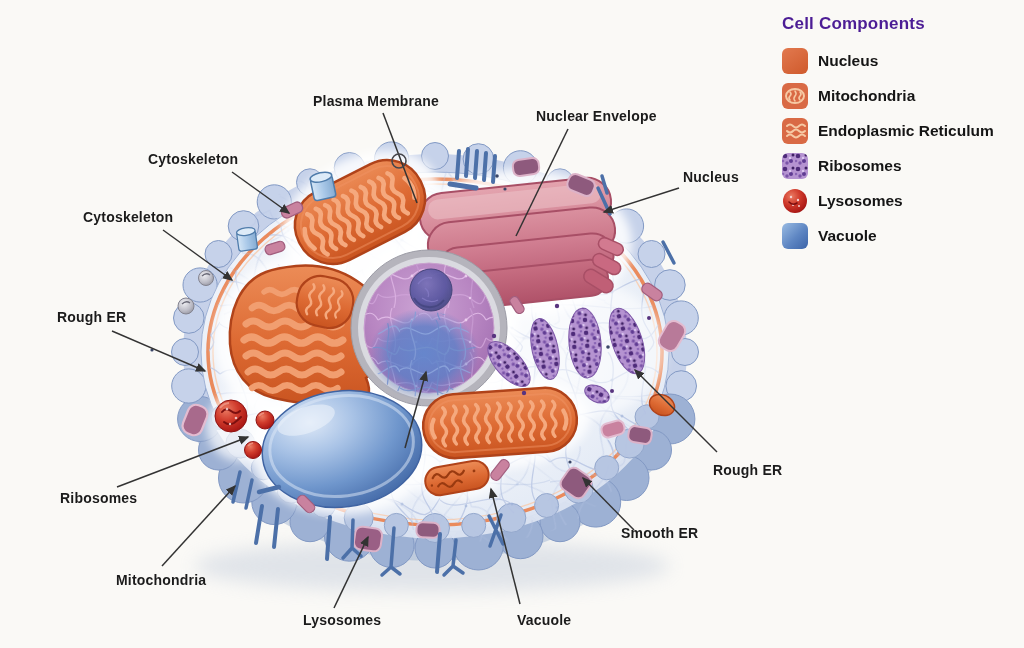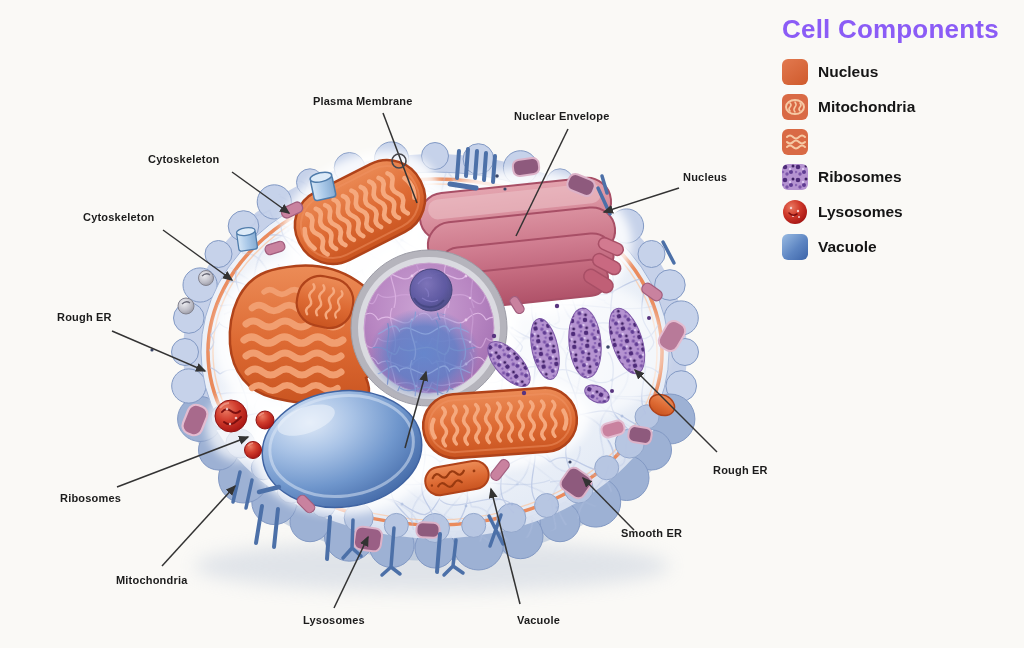--- a/index.html
+++ b/index.html
@@ -4,26 +4,26 @@
 <style>
   html,body{margin:0;padding:0;background:#e9e9e9;}
   .stage{
     position:relative;width:1024px;height:648px;overflow:hidden;
     background:#faf9f6;
     font-family:"Liberation Sans",sans-serif;
   }
   .stage svg.cell{position:absolute;left:0;top:0;}
   .dlabel{
     position:absolute;white-space:nowrap;
-    font-size:11px;font-weight:600;letter-spacing:.2px;color:#1b1b1b;
+    font-size:14px;font-weight:600;letter-spacing:.2px;color:#1b1b1b;
     line-height:18px;
   }
   .legend{position:absolute;left:782px;top:14px;width:235px;}
   .legend-title{
-    font-size:26px;font-weight:800;color:#8b5cf6;letter-spacing:.2px;
+    font-size:17px;font-weight:800;color:#4c1d95;letter-spacing:.2px;
     margin:0 0 14px 0;
   }
   .legend-items{display:flex;flex-direction:column;gap:9px;}
   .legend-row{display:flex;align-items:center;gap:10px;height:26px;}
   .swatch{width:26px;height:26px;border-radius:6px;flex:0 0 26px;}
   .swatch.nucleus{background:linear-gradient(145deg,#e2794f,#cf5a2c);}
   .swatch.golgi{background:linear-gradient(145deg,#dd86a4,#cc6b8e);}
   .swatch.vacuole{background:linear-gradient(135deg,#8fb2dd 10%,#5d85c2 55%,#3c64a8);}
   .swatch svg{display:block;}
   .legend-label{font-size:15.5px;font-weight:600;color:#151515;}
@@ -517,21 +517,21 @@
       <line x1="162" y1="566" x2="235" y2="486" marker-end="url(#arrow)"></line>
       <line x1="334" y1="608" x2="368" y2="537" marker-end="url(#arrow)"></line>
       <line x1="520" y1="604" x2="491" y2="489" marker-end="url(#arrow)"></line>
       <line x1="634" y1="530" x2="583" y2="478" marker-end="url(#arrow)"></line>
       <line x1="717" y1="452" x2="635" y2="370" marker-end="url(#arrow)"></line>
       <line x1="405" y1="448" x2="426" y2="372" marker-end="url(#arrow)"></line>
     </g>
   </svg>
 
   <div class="dlabel" style="left:313px;top:92px">Plasma Membrane</div>
-  <div class="dlabel" style="left:514px;top:107px">Nuclear Envelope</div>
+  <div class="dlabel" style="left:536px;top:107px">Nuclear Envelope</div>
   <div class="dlabel" style="left:148px;top:150px">Cytoskeleton</div>
   <div class="dlabel" style="left:83px;top:208px">Cytoskeleton</div>
   <div class="dlabel" style="left:683px;top:168px">Nucleus</div>
   <div class="dlabel" style="left:57px;top:308px">Rough ER</div>
   <div class="dlabel" style="left:60px;top:489px">Ribosomes</div>
   <div class="dlabel" style="left:116px;top:571px">Mitochondria</div>
   <div class="dlabel" style="left:303px;top:611px">Lysosomes</div>
   <div class="dlabel" style="left:517px;top:611px">Vacuole</div>
   <div class="dlabel" style="left:621px;top:524px">Smooth ER</div>
   <div class="dlabel" style="left:713px;top:461px">Rough ER</div>
@@ -564,20 +564,21 @@
         <div class="swatch">
           <svg width="26" height="26" viewBox="0 0 26 26">
             <rect width="26" height="26" rx="6" fill="#d96a45"></rect>
             <g fill="none" stroke="#f6c9a4" stroke-width="2" stroke-linecap="round">
               <path d="M5,8 q3,-3 6,0 q3,3 6,0 q3,-3 6,0"></path>
               <path d="M5,13 q3,3 6,0 q3,-3 6,0 q3,3 6,0"></path>
               <path d="M5,18 q3,-3 6,0 q3,3 6,0 q3,-3 6,0"></path>
             </g>
           </svg>
         </div>
+        <span class="legend-label">Endoplasmic Reticulum</span>
       </div>
 
 
       <div class="legend-row">
         <div class="swatch">
           <svg width="26" height="26" viewBox="0 0 26 26">
               <rect width="26" height="26" rx="6" fill="url(#speck)"></rect>
             </svg>
         </div>
         <span class="legend-label">Ribosomes</span>

